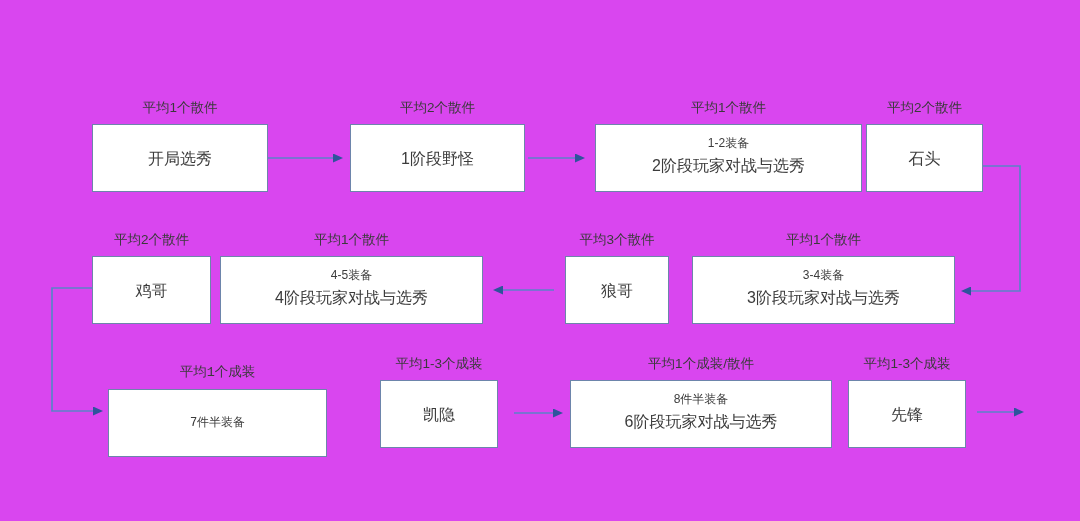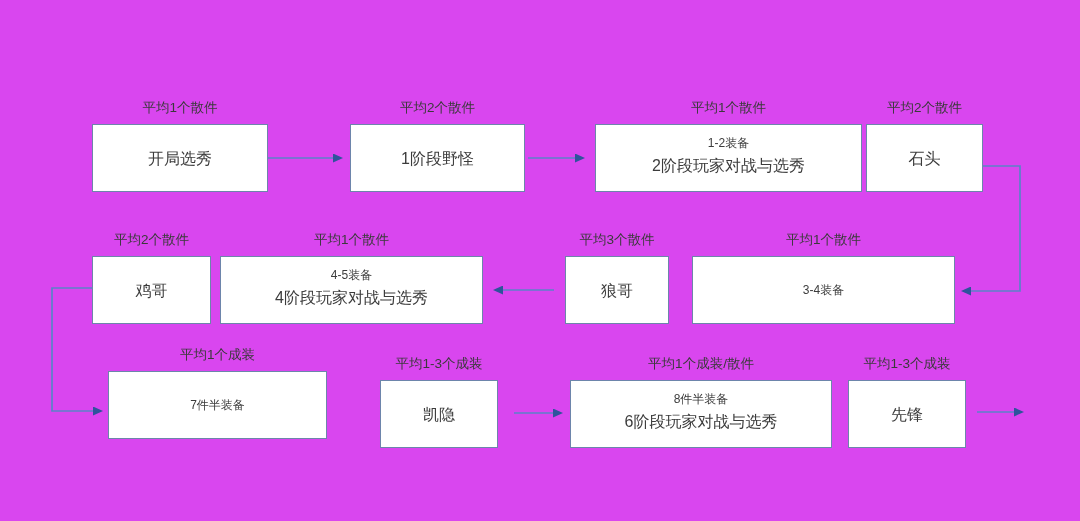--- a/index.html
+++ b/index.html
@@ -57,21 +57,21 @@
   }
   
   #n1  { left:  92px; top: 124px; width: 176px; height: 68px; }
   #n2  { left: 350px; top: 124px; width: 175px; height: 68px; }
   #n3  { left: 595px; top: 124px; width: 267px; height: 68px; }
   #n4  { left: 866px; top: 124px; width: 117px; height: 68px; }
   #n5  { left:  92px; top: 256px; width: 119px; height: 68px; }
   #n6  { left: 220px; top: 256px; width: 263px; height: 68px; }
   #n7  { left: 565px; top: 256px; width: 104px; height: 68px; }
   #n8  { left: 692px; top: 256px; width: 263px; height: 68px; }
-  #n9  { left: 108px; top: 371px; width: 219px; height: 68px; }
+  #n9  { left: 108px; top: 389px; width: 219px; height: 68px; font-family: Liberation Mono, monospace; }
   #n10 { left: 380px; top: 380px; width: 118px; height: 68px; }
   #n11 { left: 570px; top: 380px; width: 262px; height: 68px; }
   #n12 { left: 848px; top: 380px; width: 118px; height: 68px; }
 </style>
 </head>
 <body>
 
 <div class="canvas">
 
   <svg class="edges" width="1080" height="521" viewBox="0 0 1080 521" xmlns="http://www.w3.org/2000/svg">
@@ -139,20 +139,21 @@
     <div class="above">平均3个散件</div>
     <div class="box">
       <div class="label">狼哥</div>
     </div>
   </div>
 
   <div class="node" id="n8">
     <div class="above">平均1个散件</div>
     <div class="box">
       <div class="sub">3-4装备</div>
+      <div class="label">3阶段玩家对战与选秀</div>
     </div>
   </div>
 
   <div class="node" id="n9">
     <div class="above">平均1个成装</div>
     <div class="box">
       <div class="sub">7件半装备</div>
     </div>
   </div>
 

